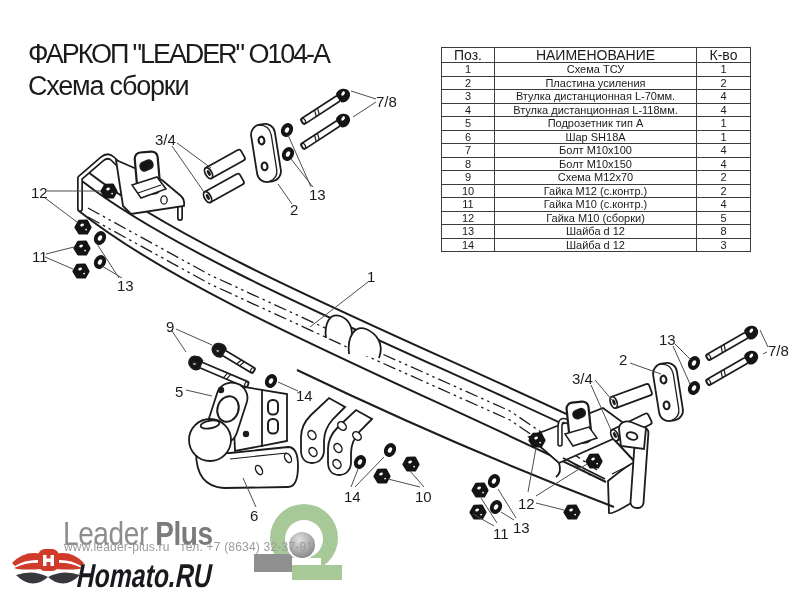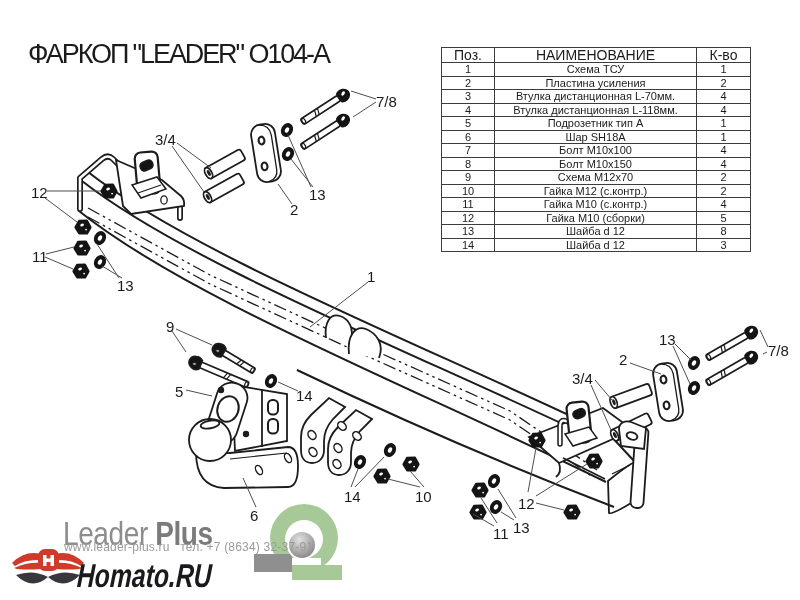--- a/index.html
+++ b/index.html
@@ -16,20 +16,21 @@
 #lp{position:absolute;left:63px;top:515px;font-size:33px;color:#8d8d8d;letter-spacing:-0.5px;transform:scaleX(0.85);transform-origin:0 0;}
 #lp b{color:#7b7b7b;}
 #lpw{position:absolute;left:64px;top:540px;font-size:12px;color:#9a9a9a;letter-spacing:0.2px;}
 #homato{position:absolute;left:78px;top:557px;font-size:33px;font-weight:bold;font-style:italic;color:#1a1a1e;transform:scaleX(0.75) skewX(-4deg);transform-origin:0 0;}
 svg{position:absolute;left:0;top:0;}
 </style>
 </head>
 <body>
 <div id="title">
     <div class="l1">ФАРКОП "LEADER" О104-А</div>
+    <div class="l2">Схема сборки</div>
   </div>
 <table id="tbl">
 <tbody>
       <tr class="h">
         <td class="c1">Поз.</td>
         <td class="c2">НАИМЕНОВАНИЕ</td>
         <td class="c3">К-во</td>
       </tr>
 <tr>
         <td>1</td>

